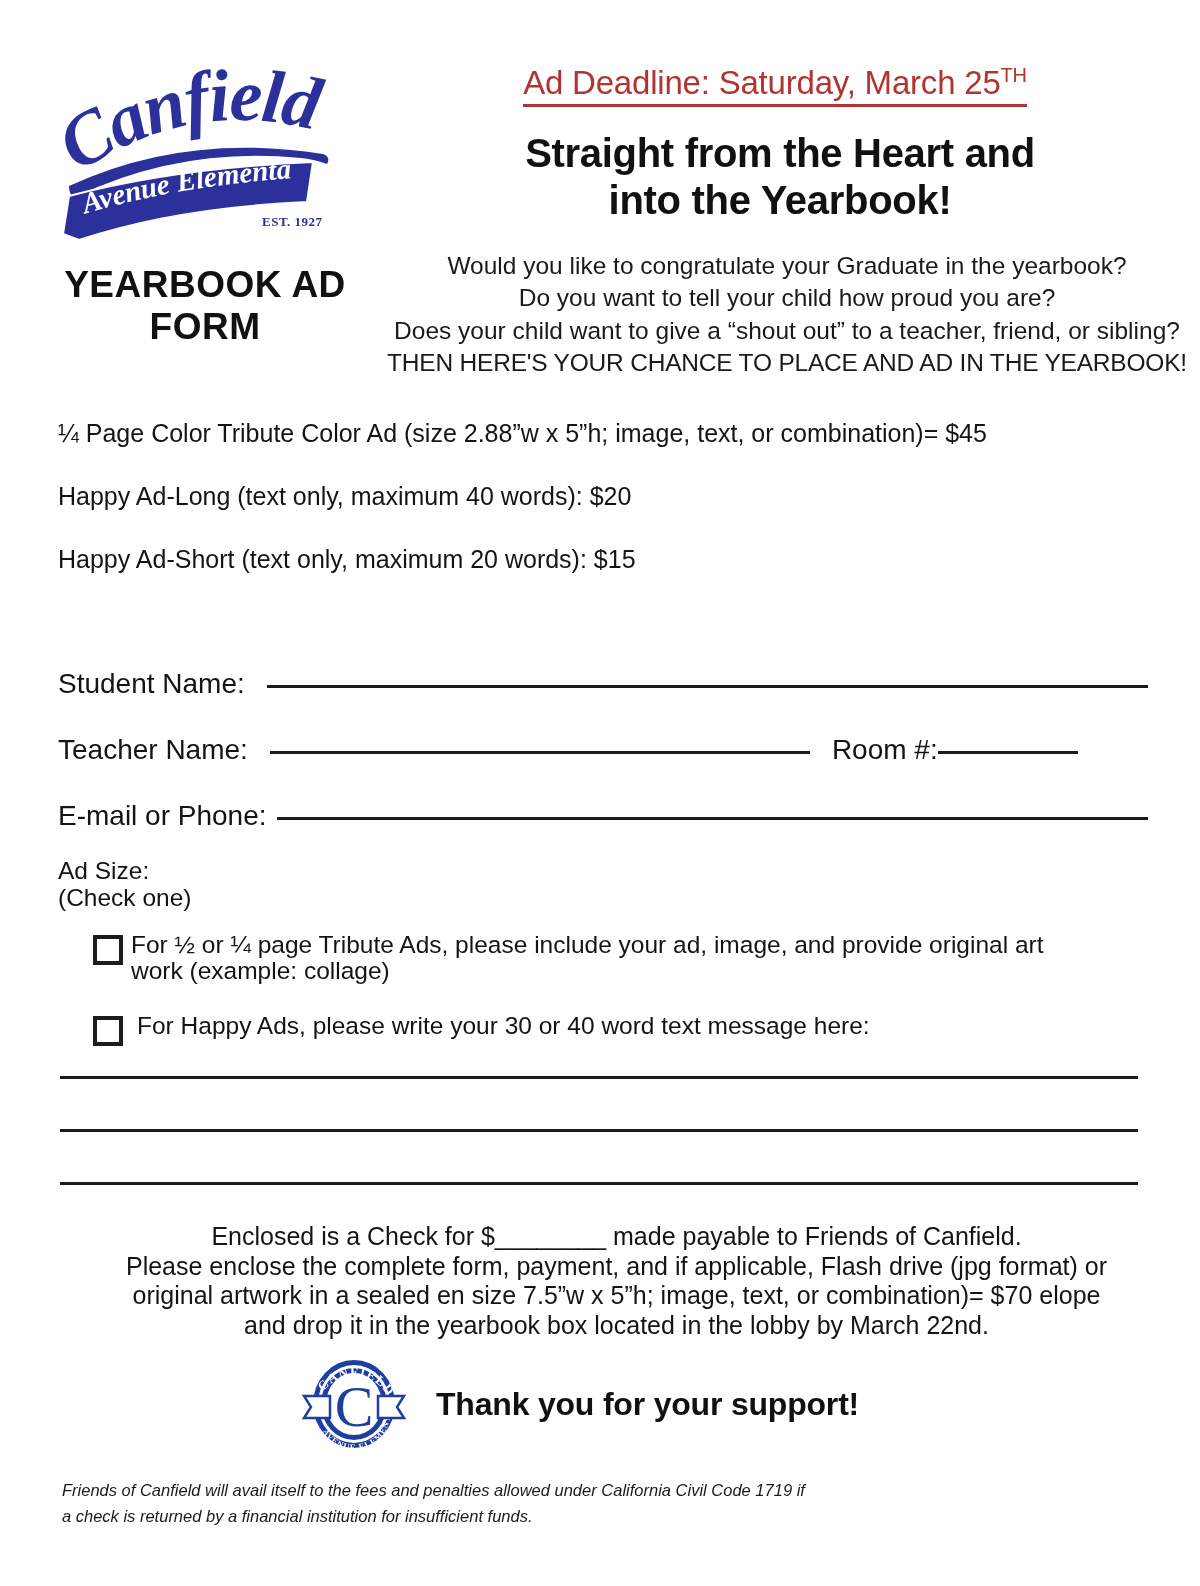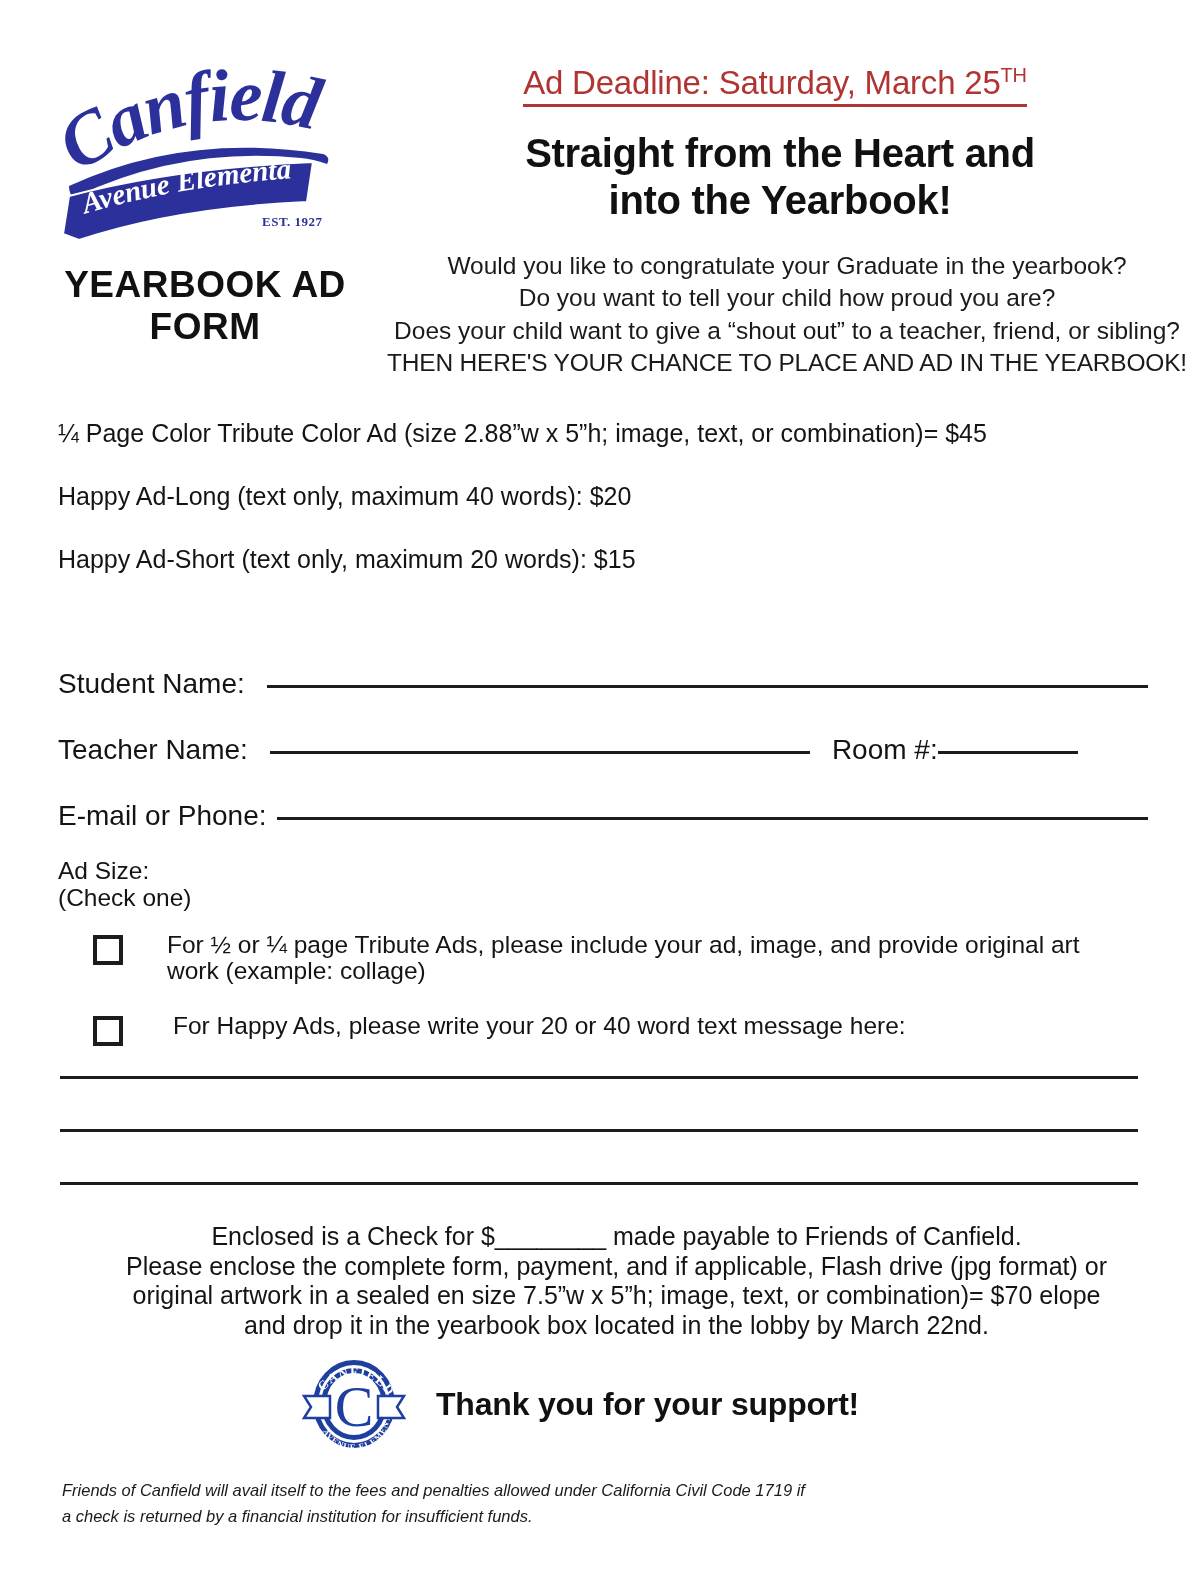--- a/index.html
+++ b/index.html
@@ -146,21 +146,20 @@
     font-size: 24.5px;
     line-height: 1.1;
     color: #141414;
   }
   .adsize-title .sub { display: block; }
   .check-row {
     display: flex;
     align-items: flex-start;
     margin-top: 20px;
     padding-left: 35px;
-    gap: 36px;
   }
   .checkbox {
     width: 30px; height: 30px;
     border: 4px solid #1c1c1c;
     background: #ffffff;
     flex: 0 0 auto;
     margin-top: 3px;
     box-sizing: border-box;
   }
   .check-text {
@@ -318,21 +317,21 @@
     <div class="check-row">
       <span class="checkbox"></span>
       <span class="check-text">
         <span>For ½ or ¼ page Tribute Ads, please include your ad, image, and provide original art</span><br>
         <span>work (example: collage)</span>
       </span>
     </div>
 
     <div class="check-row second">
       <span class="checkbox"></span>
-      <span class="check-text">For Happy Ads, please write your 20 or 40 word text message here:</span>
+      <span class="check-text">For Happy Ads, please write your 30 or 40 word text message here:</span>
     </div>
   </div>
 
   <div class="writelines">
     <div class="wline w1"></div>
     <div class="wline w2"></div>
     <div class="wline w3"></div>
   </div>
 
   <div class="closing">

